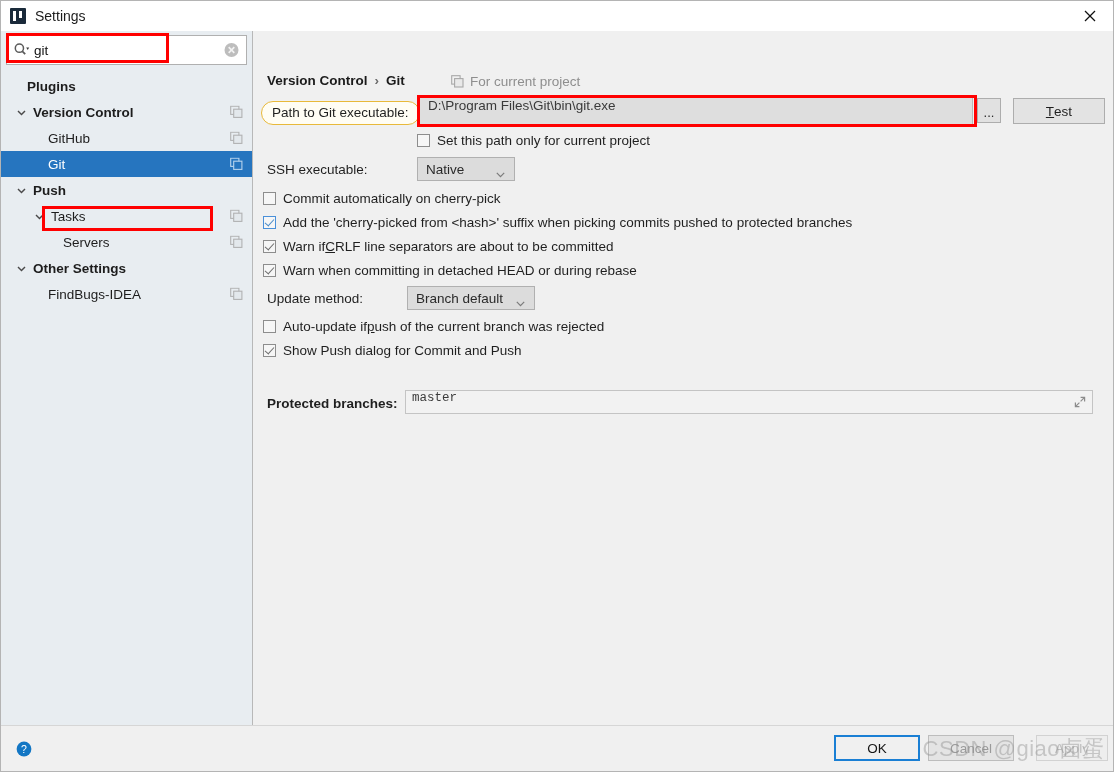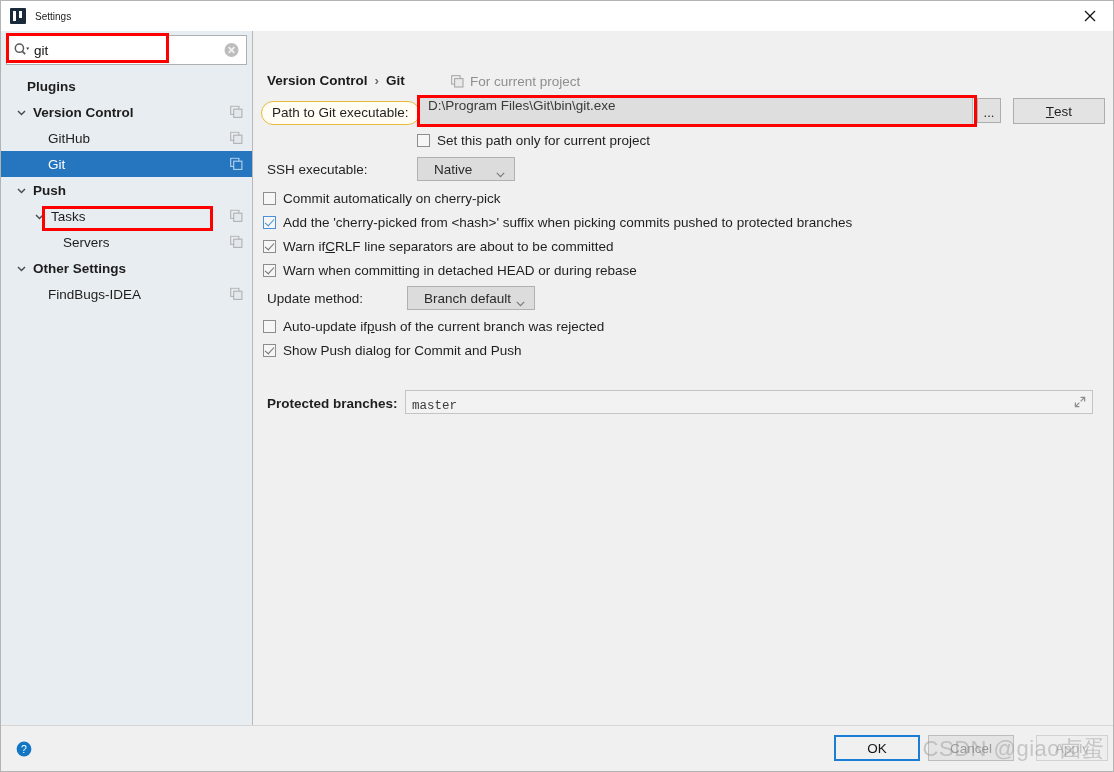--- a/index.html
+++ b/index.html
@@ -39,21 +39,21 @@
     content: ""; position: absolute;
     left: 3px; top: 3px; width: 3px; height: 10px;
     background: #ffffff;
   }
   .app-icon::after {
     content: ""; position: absolute;
     left: 9px; top: 3px; width: 3px; height: 7px;
     background: #ffffff;
   }
   .title-text {
-    margin-left: 9px; font-size: 10px; color: #1c1c1c;
+    margin-left: 9px; font-size: 14px; color: #1c1c1c;
   }
   .close-btn {
     position: absolute; right: 0; top: 0;
     width: 46px; height: 30px;
     display: flex; align-items: center; justify-content: center;
     cursor: pointer;
   }
   .close-btn svg { display: block; }
 
   
@@ -217,34 +217,34 @@
     border: solid #6d6d6d; border-width: 0 1.6px 1.6px 0;
     transform: rotate(42deg);
   }
   .cbox.checked.blue { border-color: #4a90d9; }
   .cbox.checked.blue::after { border-color: #4a8cc8; }
 
   .combo {
     position: absolute; background: #dcdcdc;
     border: 1px solid #b0b0b0; box-sizing: border-box;
     height: 24px; display: flex; align-items: center;
-    padding-left: 16px; font-size: 13.5px; color: #2a2a2a;
+    padding-left: 8px; font-size: 13.5px; color: #2a2a2a;
     cursor: pointer;
   }
   .combo .arw {
     position: absolute; right: 9px; top: 50%;
     transform: translateY(-50%);
     width: 9px; height: 6px;
   }
   .pb-field {
     position: absolute; left: 152px; top: 359px;
     width: 688px; height: 24px;
     background: #f2f2f2; border: 1px solid #c4c4c4;
     box-sizing: border-box;
-    display: flex; align-items: flex-end; padding-left: 6px;
+    display: flex; align-items: flex-start; padding-left: 6px;
     font-family: "Liberation Mono", monospace;
     font-size: 12.5px; color: #3c3c3c;
   }
   .pb-expand {
     position: absolute; right: 6px; top: 50%;
     transform: translateY(-50%);
     width: 12px; height: 12px; cursor: pointer;
   }
 
   

